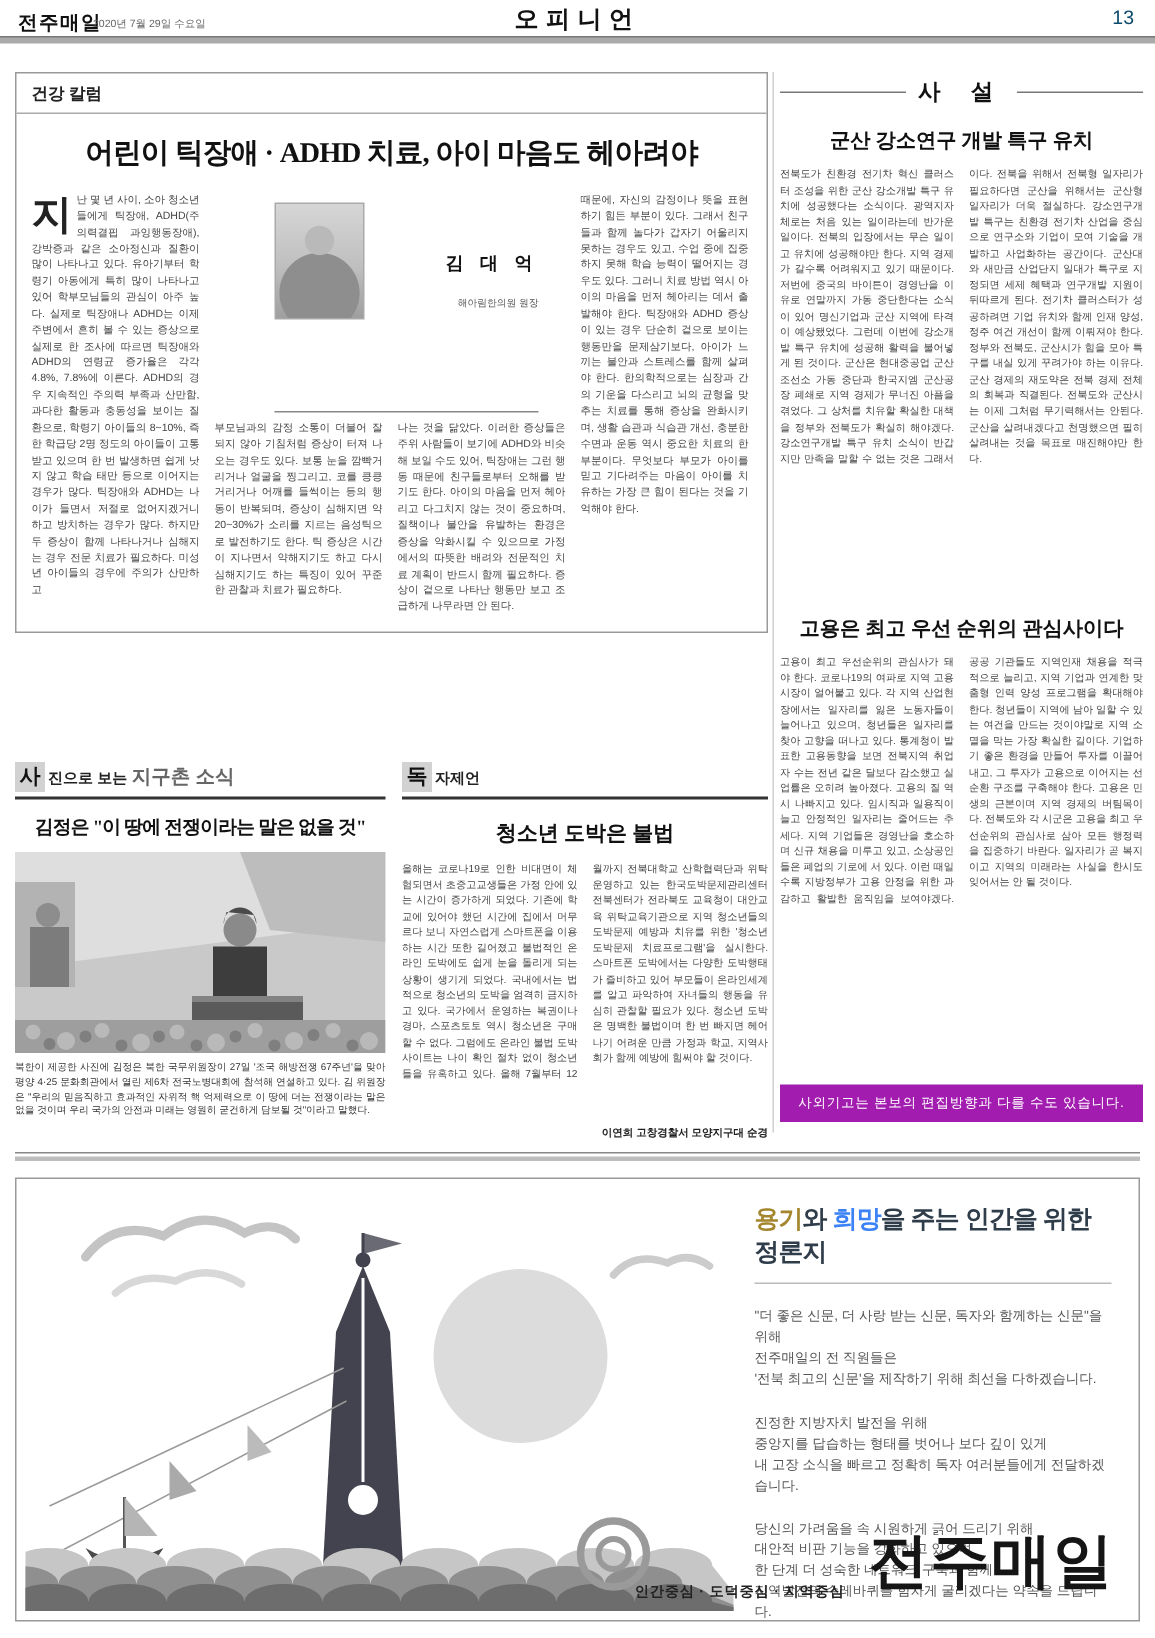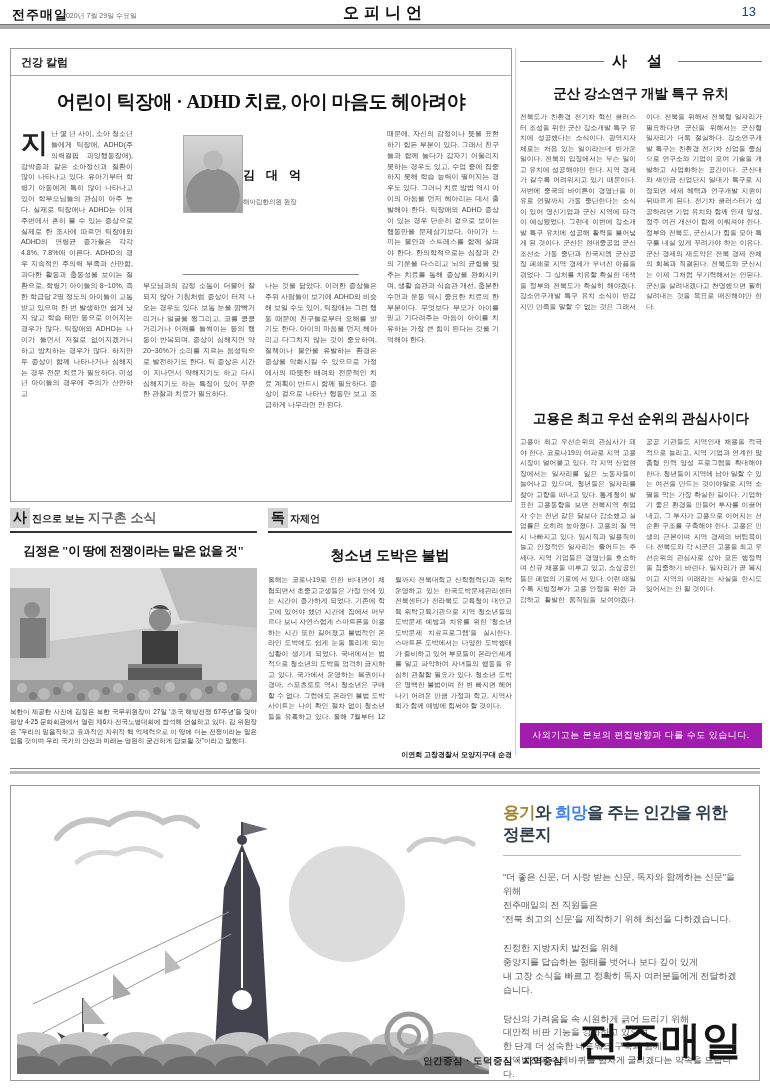--- a/index.html
+++ b/index.html
@@ -8,34 +8,34 @@
   .page { position:relative; width:770px; height:1092px; background:#ffffff; margin:0 auto; overflow:hidden; }
 
   
   .masthead { position:absolute; left:12px; top:6px; font-size:13px; font-weight:900; letter-spacing:1px; color:#111; }
   .hdr-date { position:absolute; left:62px; top:11px; font-size:7px; color:#666; }
   .hdr-section { position:absolute; left:0; right:0; top:3px; text-align:center; font-size:16px; font-weight:bold; letter-spacing:5px; color:#111; }
   .hdr-page { position:absolute; right:14px; top:4px; font-size:13px; color:#0c4a6e; }
   .hdr-rule { position:absolute; left:0; right:0; top:24px; height:5px; background:#aaaaaa; border-top:1px solid #777; }
 
   
-  .hc-box { position:absolute; left:10px; top:48px; width:502px; height:454px; border:1px solid #999; background:#fff; }
+  .hc-box { position:absolute; left:10px; top:48px; width:502px; height:374px; border:1px solid #999; background:#fff; }
   .hc-kicker { padding:6px 10px 5px; font-size:11px; font-weight:bold; color:#222; border-bottom:1px solid #aaa; }
   .hc-headline { margin-top:13px; text-align:center; font-family:"Liberation Serif", serif; font-size:19px; font-weight:bold; color:#111; letter-spacing:-0.5px; }
   .hc-content { position:absolute; left:10px; top:80px; right:10px; bottom:8px; }
   .hc-col { position:absolute; top:0; bottom:0; width:112px; overflow:hidden; font-size:7px; line-height:1.55; color:#444; text-align:justify; }
   .hc-col1 { left:0; } .hc-col2 { left:122px; padding-top:152px; } .hc-col3 { left:244px; padding-top:152px; } .hc-col4 { left:366px; }
   .dropcap { float:left; font-family:"Liberation Serif", serif; font-size:27px; font-weight:bold; line-height:0.9; margin:2px 3px 0 0; color:#222; }
   .author-block { position:absolute; left:162px; top:2px; width:176px; height:144px; background:#fff; border-bottom:1px solid #888; display:flex; }
   .author-photo { width:60px; height:78px; margin-top:4px; background:
       radial-gradient(circle at 50% 32%, #b9b9b9 0 16%, transparent 17%),
       radial-gradient(circle at 50% 78%, #8e8e8e 0 40%, transparent 41%),
       linear-gradient(180deg,#d6d6d6 0%, #bfbfbf 55%, #9f9f9f 100%);
       border:1px solid #aaa; }
-  .author-info { flex:1; text-align:left; padding-top:36px; }
+  .author-info { flex:1; text-align:right; padding-top:36px; }
   .author-name { font-family:"Liberation Serif", serif; font-size:12px; font-weight:bold; letter-spacing:4px; color:#111; }
   .author-title { margin-top:14px; font-size:6.5px; color:#555; }
 
   
   .ed-wrap { position:absolute; left:520px; top:48px; width:242px; }
   .ed-hdr { display:flex; align-items:center; gap:8px; margin-top:4px; }
   .ed-hdr .line { flex:1; height:1px; background:#777; }
   .ed-hdr .label { font-size:15px; font-weight:900; letter-spacing:8px; color:#111; white-space:nowrap; }
   .ed-title { margin:14px 0 9px; text-align:center; font-family:"Liberation Serif", serif; font-size:13.5px; font-weight:bold; color:#111; }
   .ed-body { column-count:2; column-gap:10px; font-size:6.8px; line-height:1.55; color:#444; text-align:justify; overflow:hidden; }

